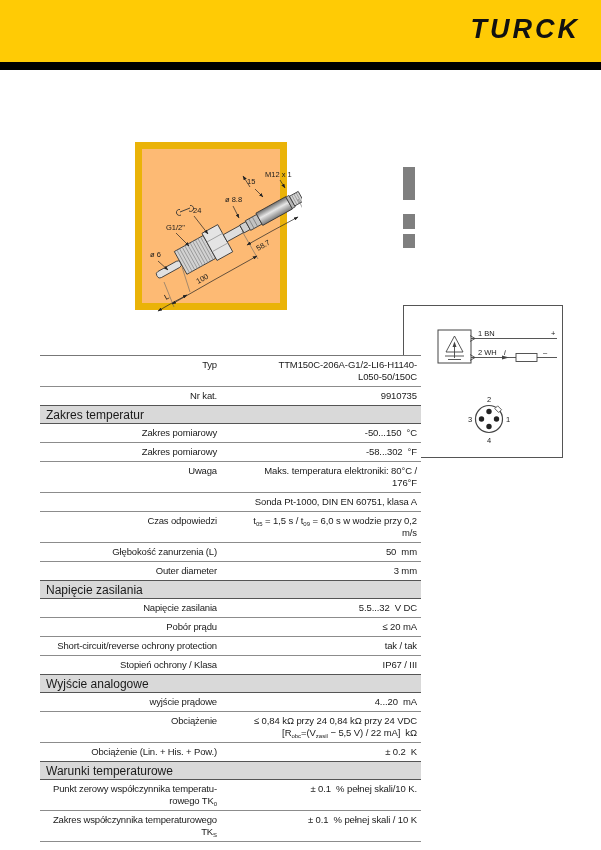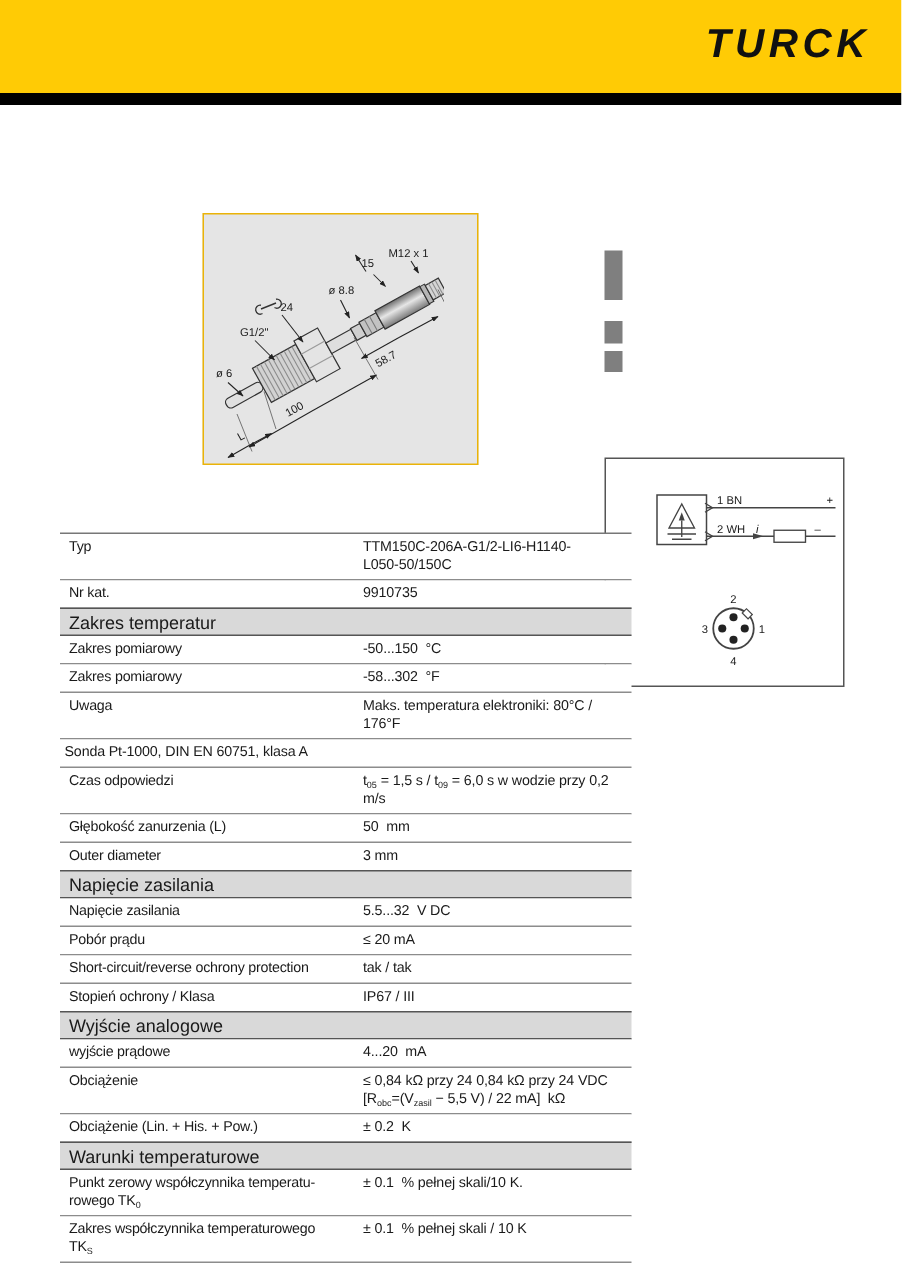--- a/index.html
+++ b/index.html
@@ -1,25 +1,25 @@
 <!DOCTYPE html>
 <html><head>
 <meta charset="utf-8">
 <style>
   html,body{margin:0;padding:0;}
   body{width:601px;height:850px;background:#fff;font-family:"Liberation Sans",sans-serif;color:#1a1a1a;position:relative;overflow:hidden;}
-  .page{position:absolute;inset:0;background:#fff;}
+  .page{position:absolute;inset:0;background:#fff;text-align:right;}
 
   
   .band-yellow{position:absolute;left:0;top:0;width:601px;height:62px;background:#ffcb05;}
   .logo{position:absolute;right:21px;top:14px;font-size:27px;font-weight:bold;font-style:italic;letter-spacing:3px;color:#111;}
   .band-black{position:absolute;left:0;top:62px;width:601px;height:8px;background:#000;}
 
   
-  .drawing-panel{position:absolute;left:135px;top:142px;width:184px;height:168px;background:#e5e5e5;border:1px solid #eab308;box-sizing:border-box;}
+  .drawing-panel{position:absolute;left:135px;top:142px;width:152px;height:168px;background:#fdba74;border:7px solid #eab308;box-sizing:border-box;}
 
   
   .side-tab{position:absolute;left:403px;width:12px;background:#7f7f7f;}
   .tab1{top:167px;height:33px;}
   .tab2{top:214px;height:15px;}
   .tab3{top:234px;height:14px;}
 
   
   .wiring-panel{position:absolute;left:403px;top:305px;width:160px;height:153px;background:#fff;border:1px solid #555;box-sizing:border-box;}
 

